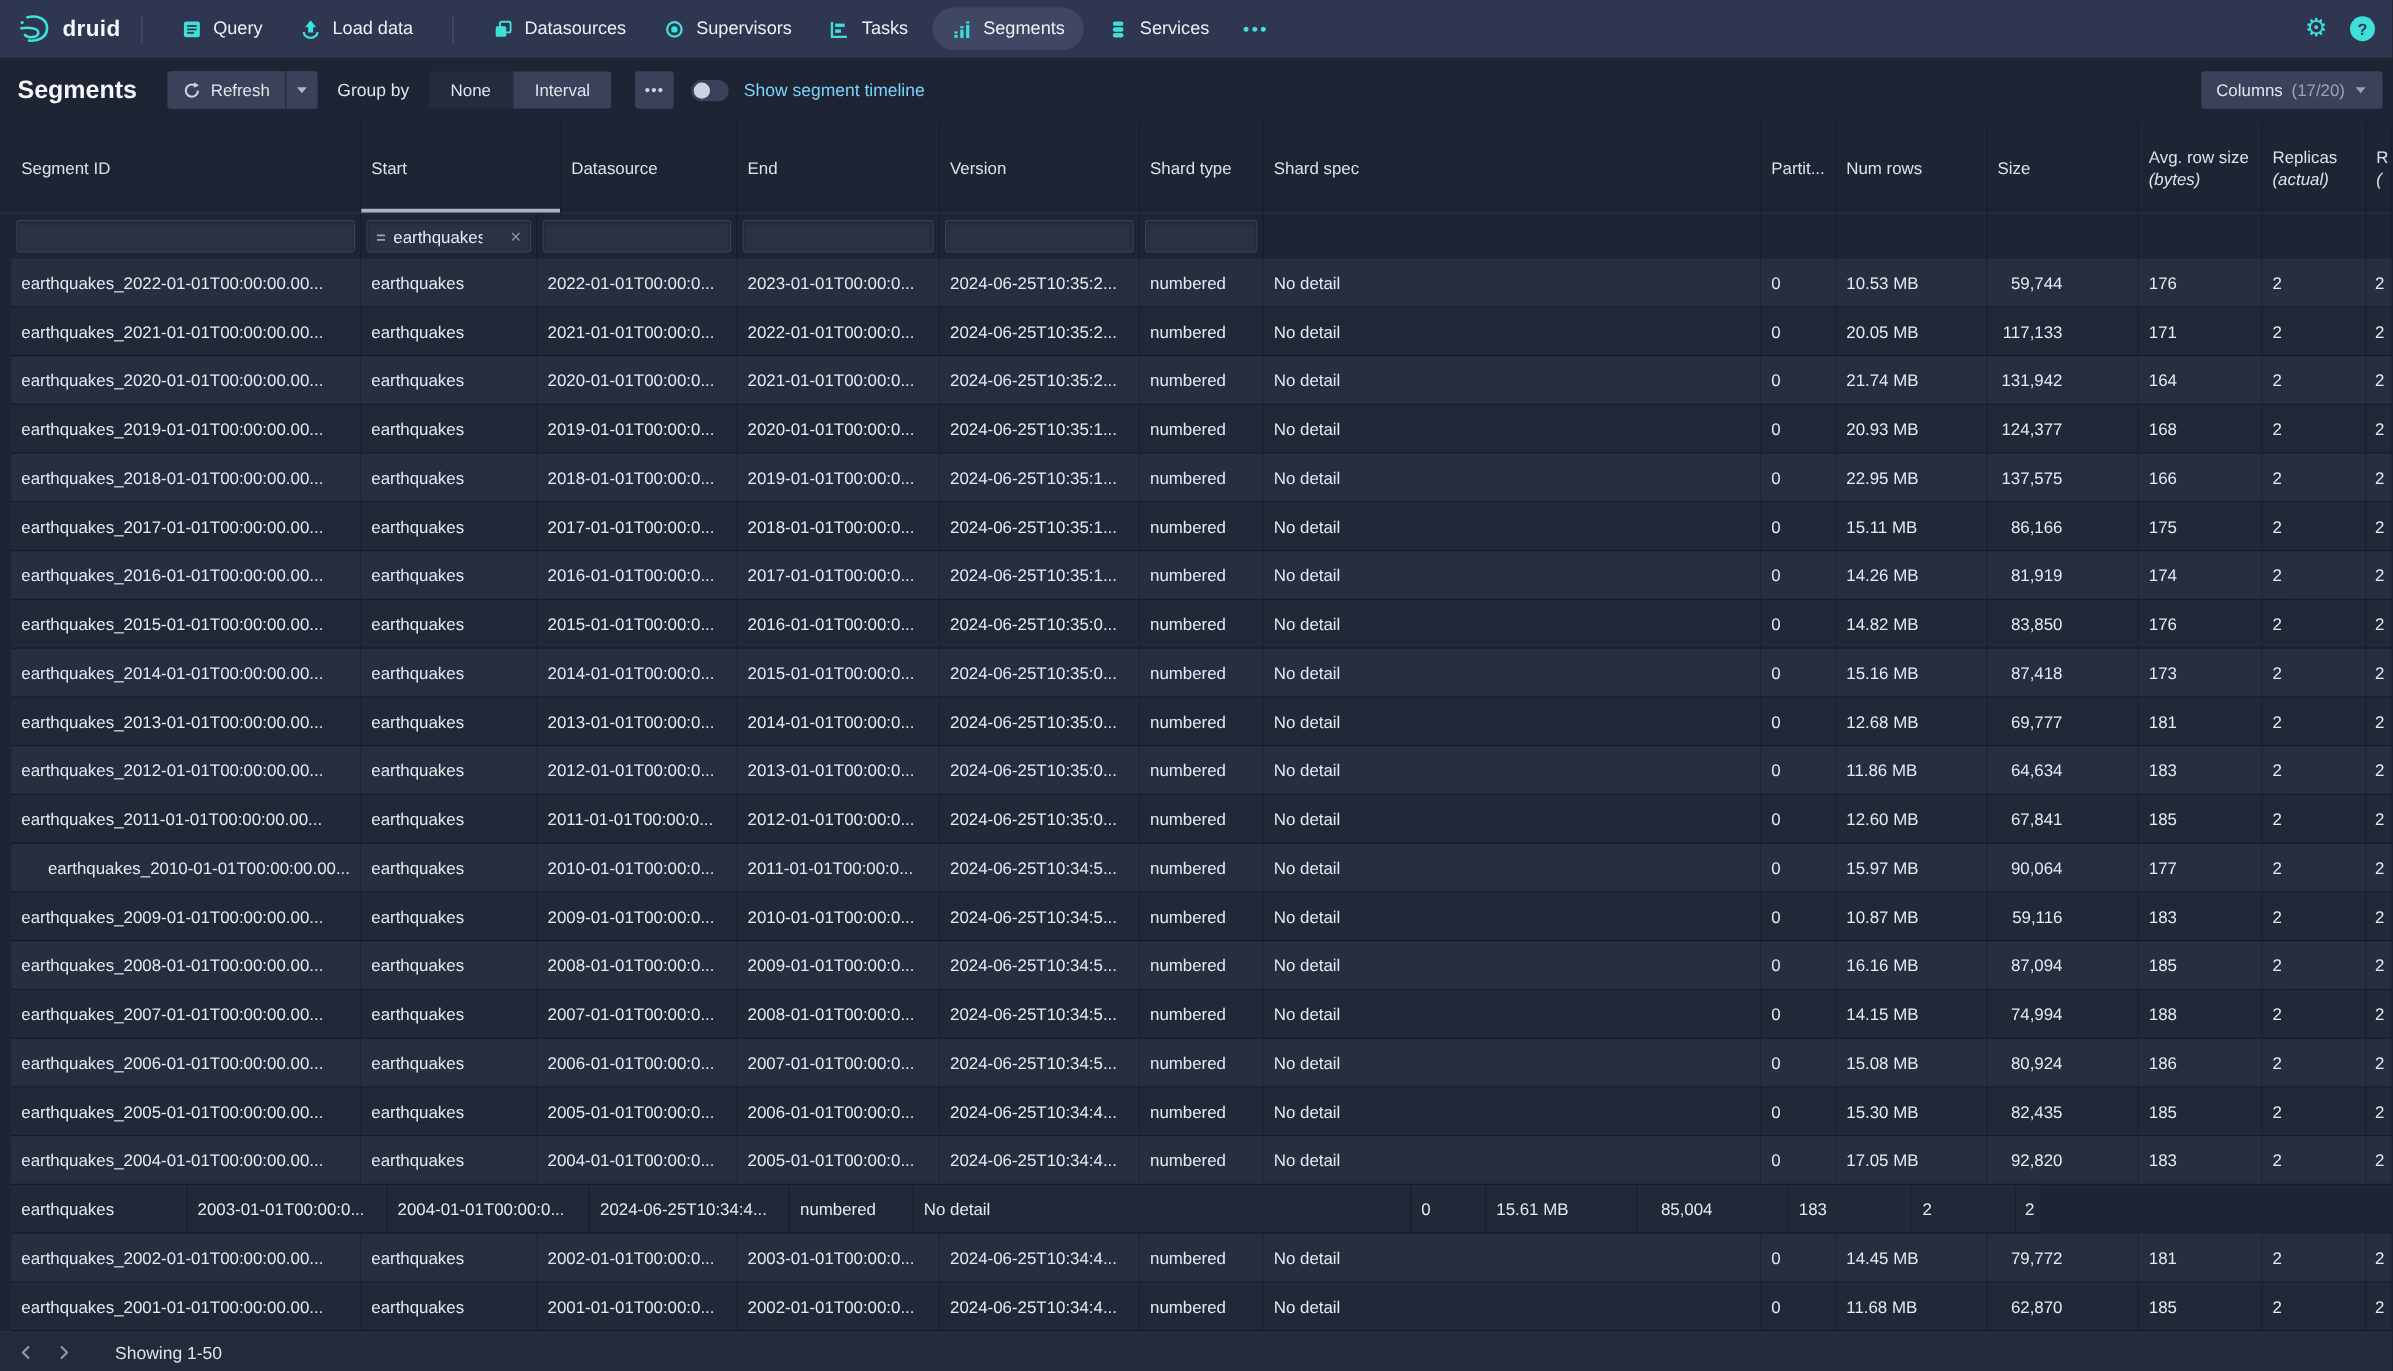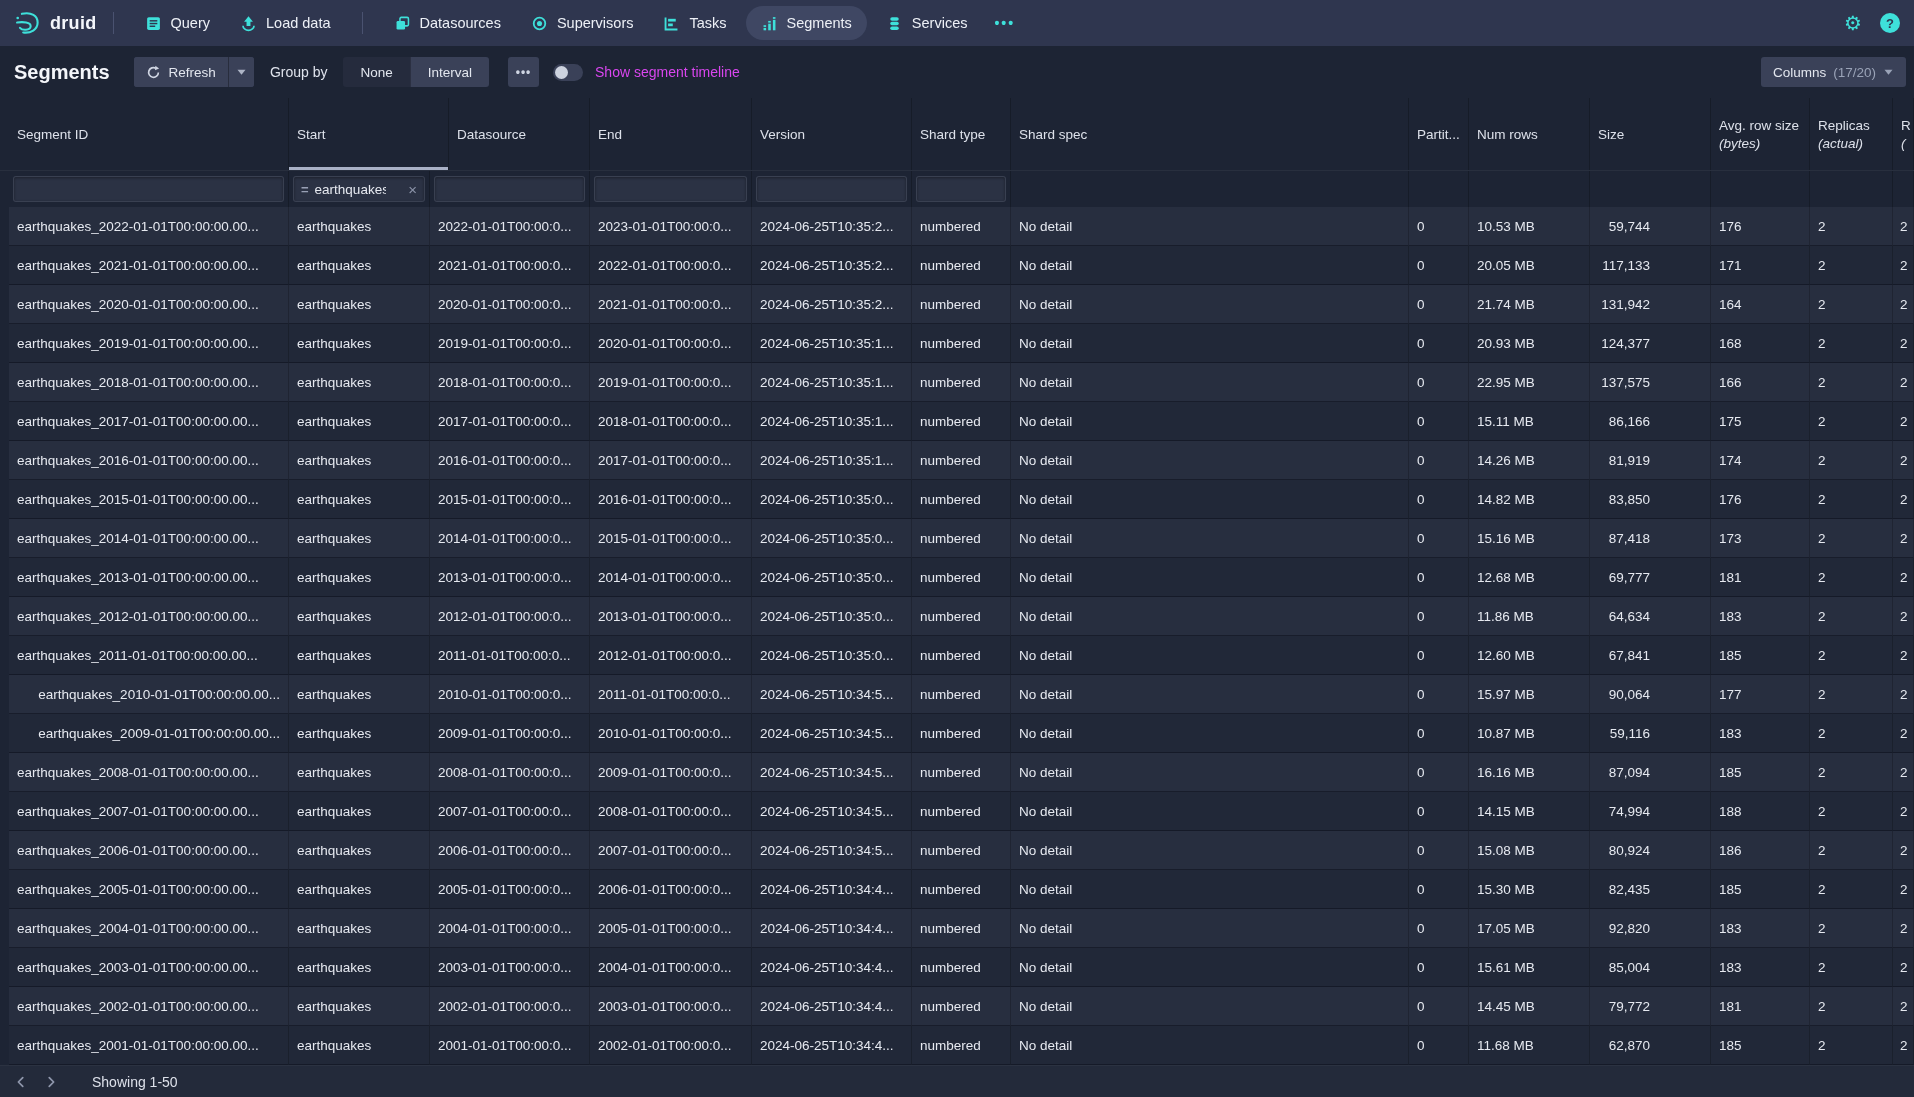--- a/index.html
+++ b/index.html
@@ -28,21 +28,21 @@
   .btn-main{padding:0 12px;gap:8px;border-radius:0}
   .btn-caret{width:26px;border-left:1px solid rgba(0,0,0,.3);justify-content:center;border-radius:0}
   .group-lbl{margin-left:16px;font-size:14px;color:#DFE3EC}
   .seg{margin-left:16px;display:inline-flex;border-radius:3px;overflow:hidden}
   .seg-btn{height:30px;padding:0 17px;background:#3A4158;border:none;color:#E2E6EE;font-size:13.5px;cursor:pointer;font-family:inherit}
   .seg-btn + .seg-btn{border-left:1px solid rgba(0,0,0,.25)}
   .seg-btn.active{background:#252B3D}
   .more-btn{margin-left:19px;width:31px;justify-content:center;color:#CFD5E2;letter-spacing:1px;font-weight:700;font-size:12px}
   .toggle{margin-left:14px;width:30px;height:17px;border-radius:9px;background:#3A4158;position:relative;cursor:pointer;flex:none}
   .knob{position:absolute;left:2px;top:2px;width:13px;height:13px;border-radius:50%;background:#CDD3DF}
-  .tl-label{margin-left:12px;font-size:14px;color:#d946ef}
+  .tl-label{margin-left:12px;font-size:14px;color:#7dd3fc}
   .cols-btn{position:absolute;right:8px;padding:0 12px;gap:7px}
   .muted{color:#9AA3B7}
 
   
   .thead{display:flex;height:73px;border-bottom:1px solid rgba(255,255,255,.05)}
   .gutter{width:9px;flex:none}
   .hcell{flex:none;display:flex;flex-direction:column;justify-content:center;padding-left:8px;border-right:1px solid rgba(0,0,0,.22);font-size:13.5px;color:#DDE1EA;overflow:hidden;cursor:pointer}
   .hlabel{white-space:nowrap}
   .hsub{font-style:italic;white-space:nowrap;margin-top:3px}
   .hcell.sorted{box-shadow:inset 0 -3px 0 #A9B1C6}
@@ -821,21 +821,21 @@
         </div>
         <div class="tcell c-replicas" style="width: 83px;">
           <span>2</span>
         </div>
         <div class="tcell c-replication_factor" style="width: 21px;">
           <span>2</span>
         </div>
       </div>
       <div class="trow even">
         <div class="gutter"></div>
-        <div class="tcell c-segment_id" style="width: 280px; justify-content: flex-end;">
+        <div class="tcell c-segment_id" style="width: 280px;">
           <span>earthquakes_2009-01-01T00:00:00.00...</span>
         </div>
         <div class="tcell c-datasource" style="width: 141px;">
           <span>earthquakes</span>
         </div>
         <div class="tcell c-start" style="width: 160px;">
           <span>2009-01-01T00:00:0...</span>
         </div>
         <div class="tcell c-end" style="width: 162px;">
           <span>2010-01-01T00:00:0...</span>
@@ -1073,23 +1073,20 @@
         </div>
         <div class="tcell c-replicas" style="width: 83px;">
           <span>2</span>
         </div>
         <div class="tcell c-replication_factor" style="width: 21px;">
           <span>2</span>
         </div>
       </div>
       <div class="trow even">
         <div class="gutter"></div>
-        <div class="tcell c-segment_id" style="width: 280px;">
-          <span>earthquakes_2003-01-01T00:00:00.00...</span>
-        </div>
         <div class="tcell c-datasource" style="width: 141px;">
           <span>earthquakes</span>
         </div>
         <div class="tcell c-start" style="width: 160px;">
           <span>2003-01-01T00:00:0...</span>
         </div>
         <div class="tcell c-end" style="width: 162px;">
           <span>2004-01-01T00:00:0...</span>
         </div>
         <div class="tcell c-version" style="width: 160px;">

